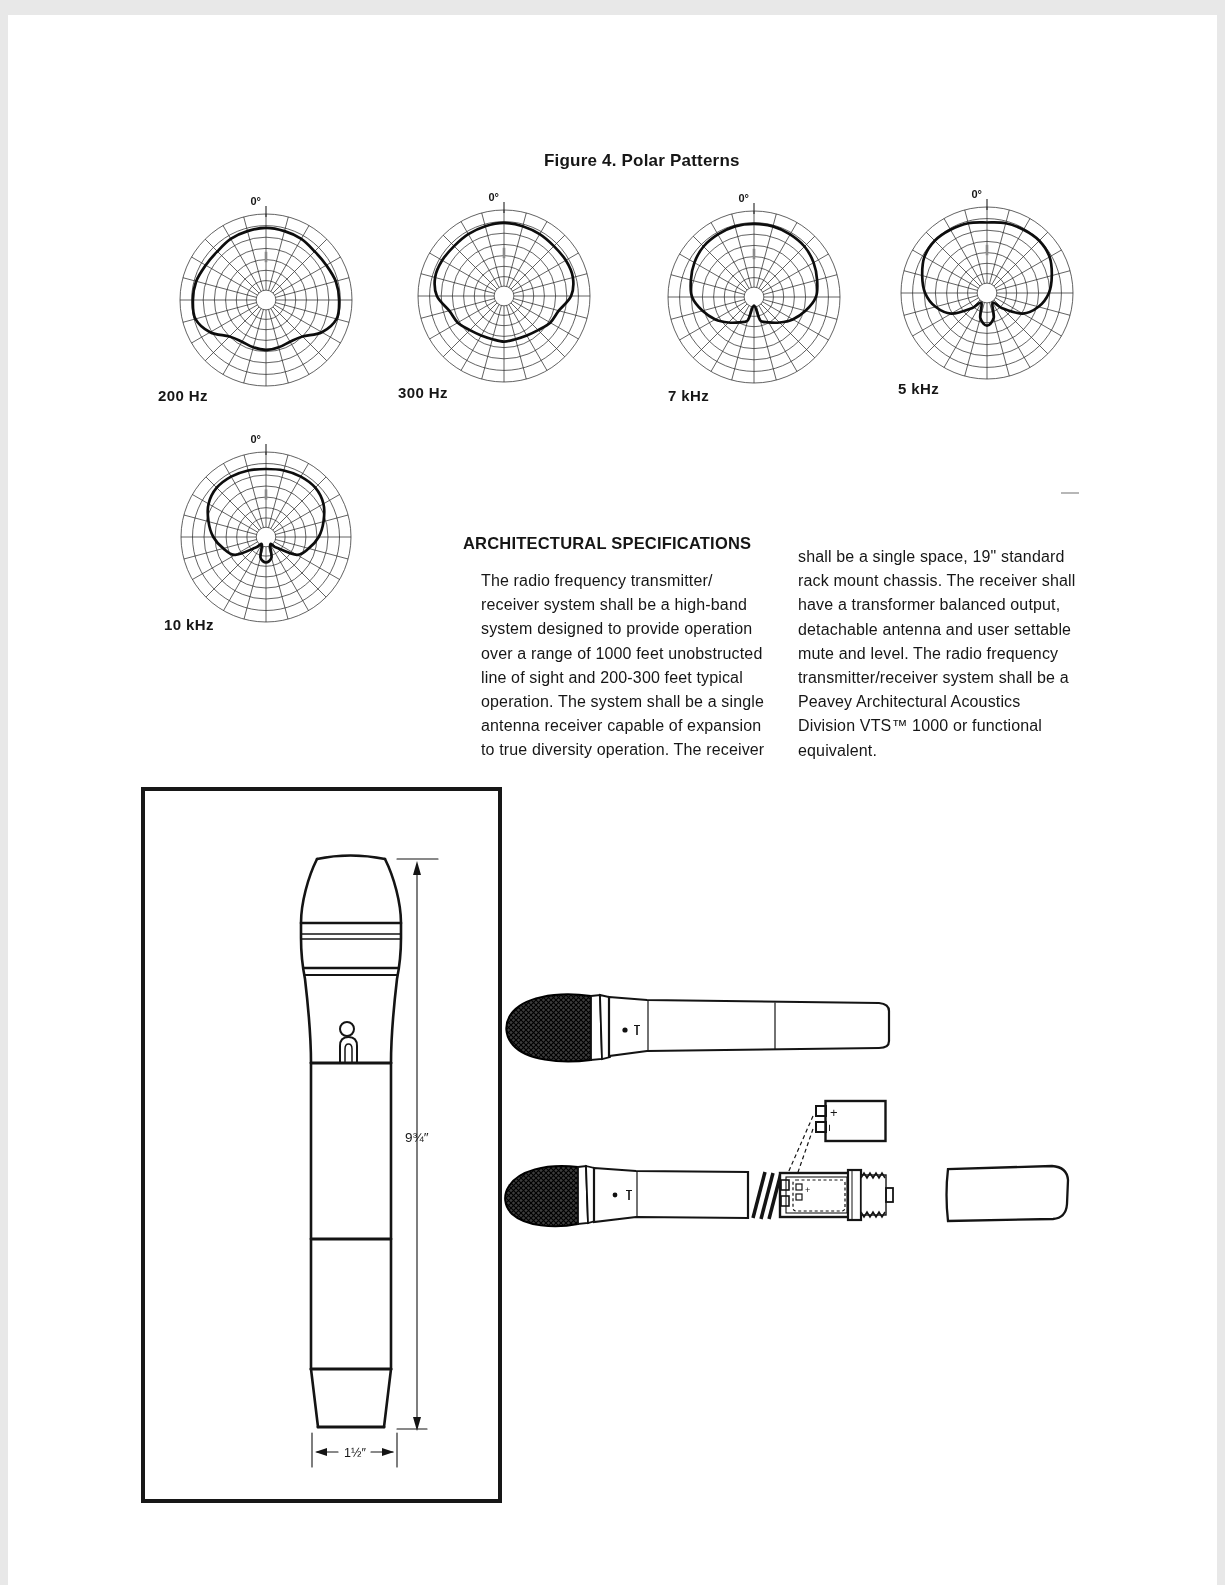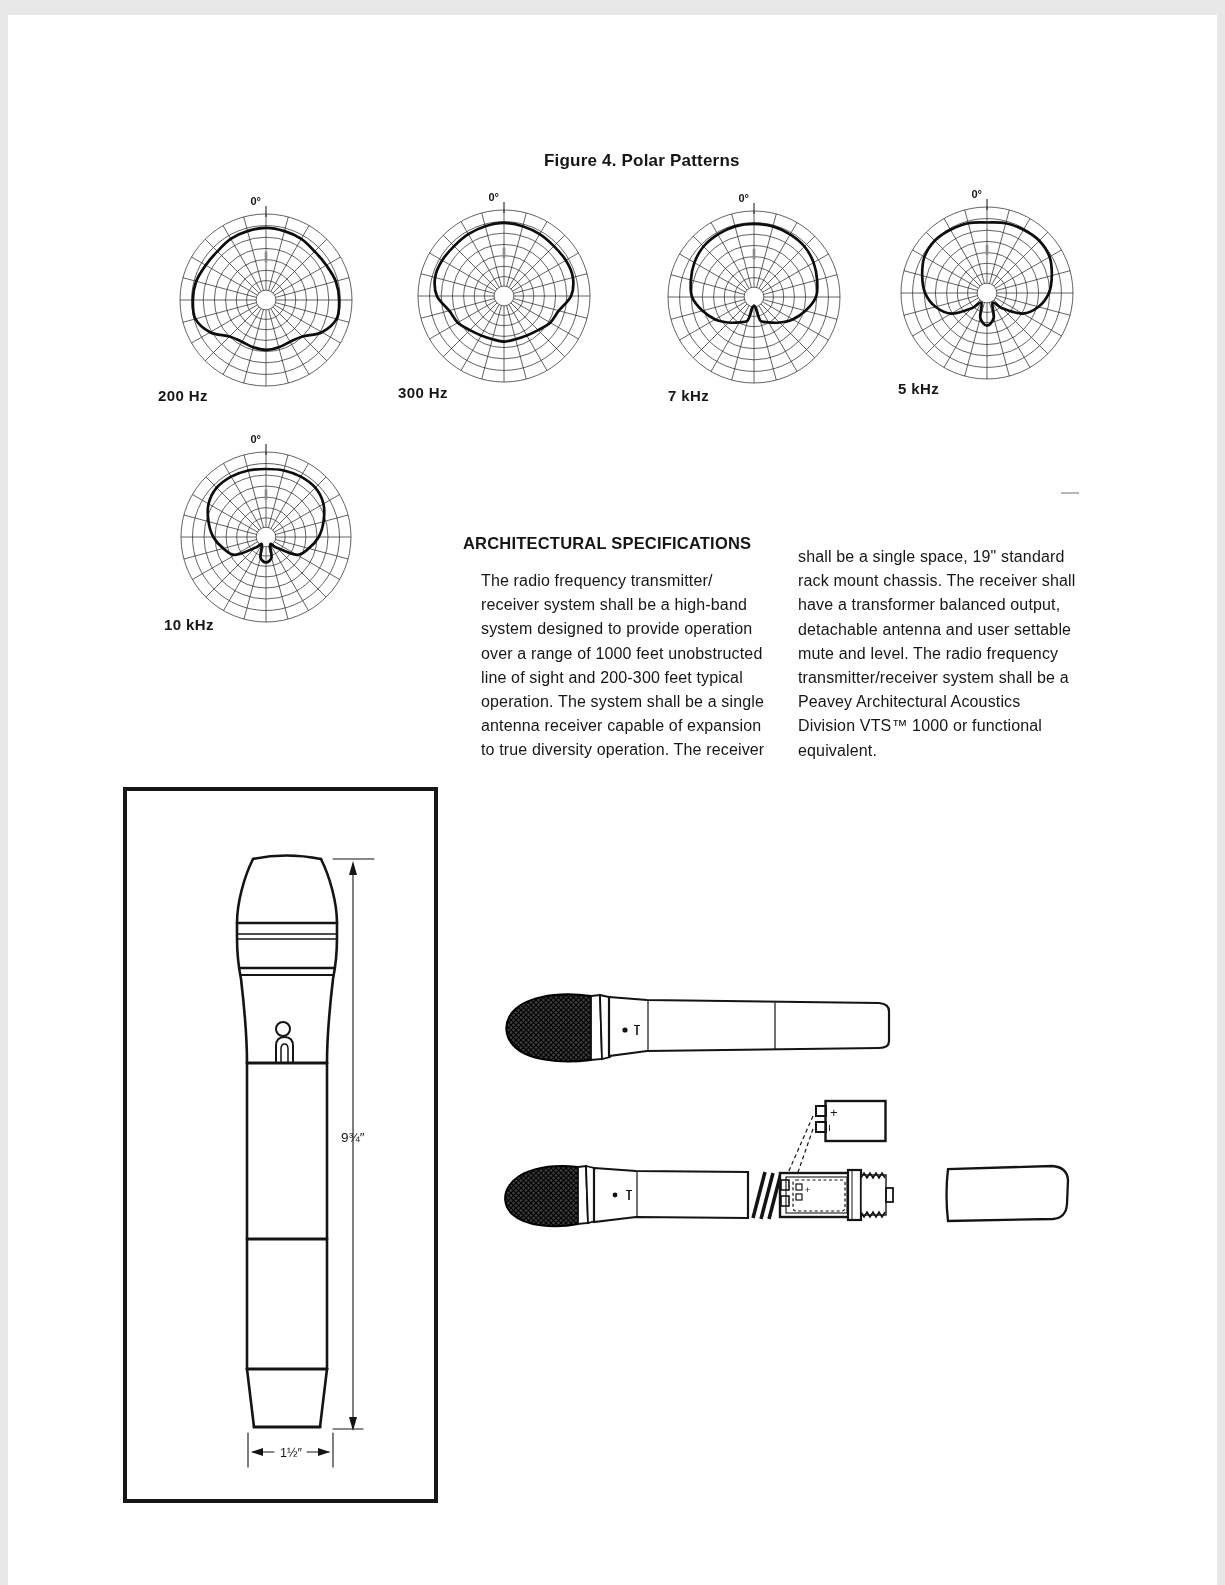--- a/index.html
+++ b/index.html
@@ -254,21 +254,21 @@
 detachable antenna and user settable
 mute and level. The radio frequency
 transmitter/receiver system shall be a
 Peavey Architectural Acoustics
 Division VTS™ 1000 or functional
 equivalent.</div>
   </div>
 
   <div class="abs scan-dash" style="left:1053px;top:477px;width:18px;height:2px;"></div>
 
-  <div class="abs mic-box" style="left:115px;top:772px;width:307px;height:708px;">
+  <div class="abs mic-box" style="left:133px;top:772px;width:307px;height:708px;padding-left:46px;">
     <svg width="307" height="708" viewBox="0 0 307 708">
       <g stroke="#141414" fill="none" stroke-linecap="round">
 
         <g>
           <path d="M126,68 Q159,61 194,68" stroke-width="2.6"></path>
           <path d="M126,68 C117,86 110,112 110,132 L110,147 C110,166 112,178 114,188 C118,222 120,250 120,272" stroke-width="2.6"></path>
           <path d="M194,68 C203,86 210,112 210,132 L210,147 C210,166 208,178 206,188 C202,222 200,250 200,272" stroke-width="2.6"></path>
           <path d="M110,132 L210,132" stroke-width="2.6"></path>
           <path d="M110,143 L210,143" stroke-width="1.4"></path>
           <path d="M110,148 L210,148" stroke-width="1.4"></path>

